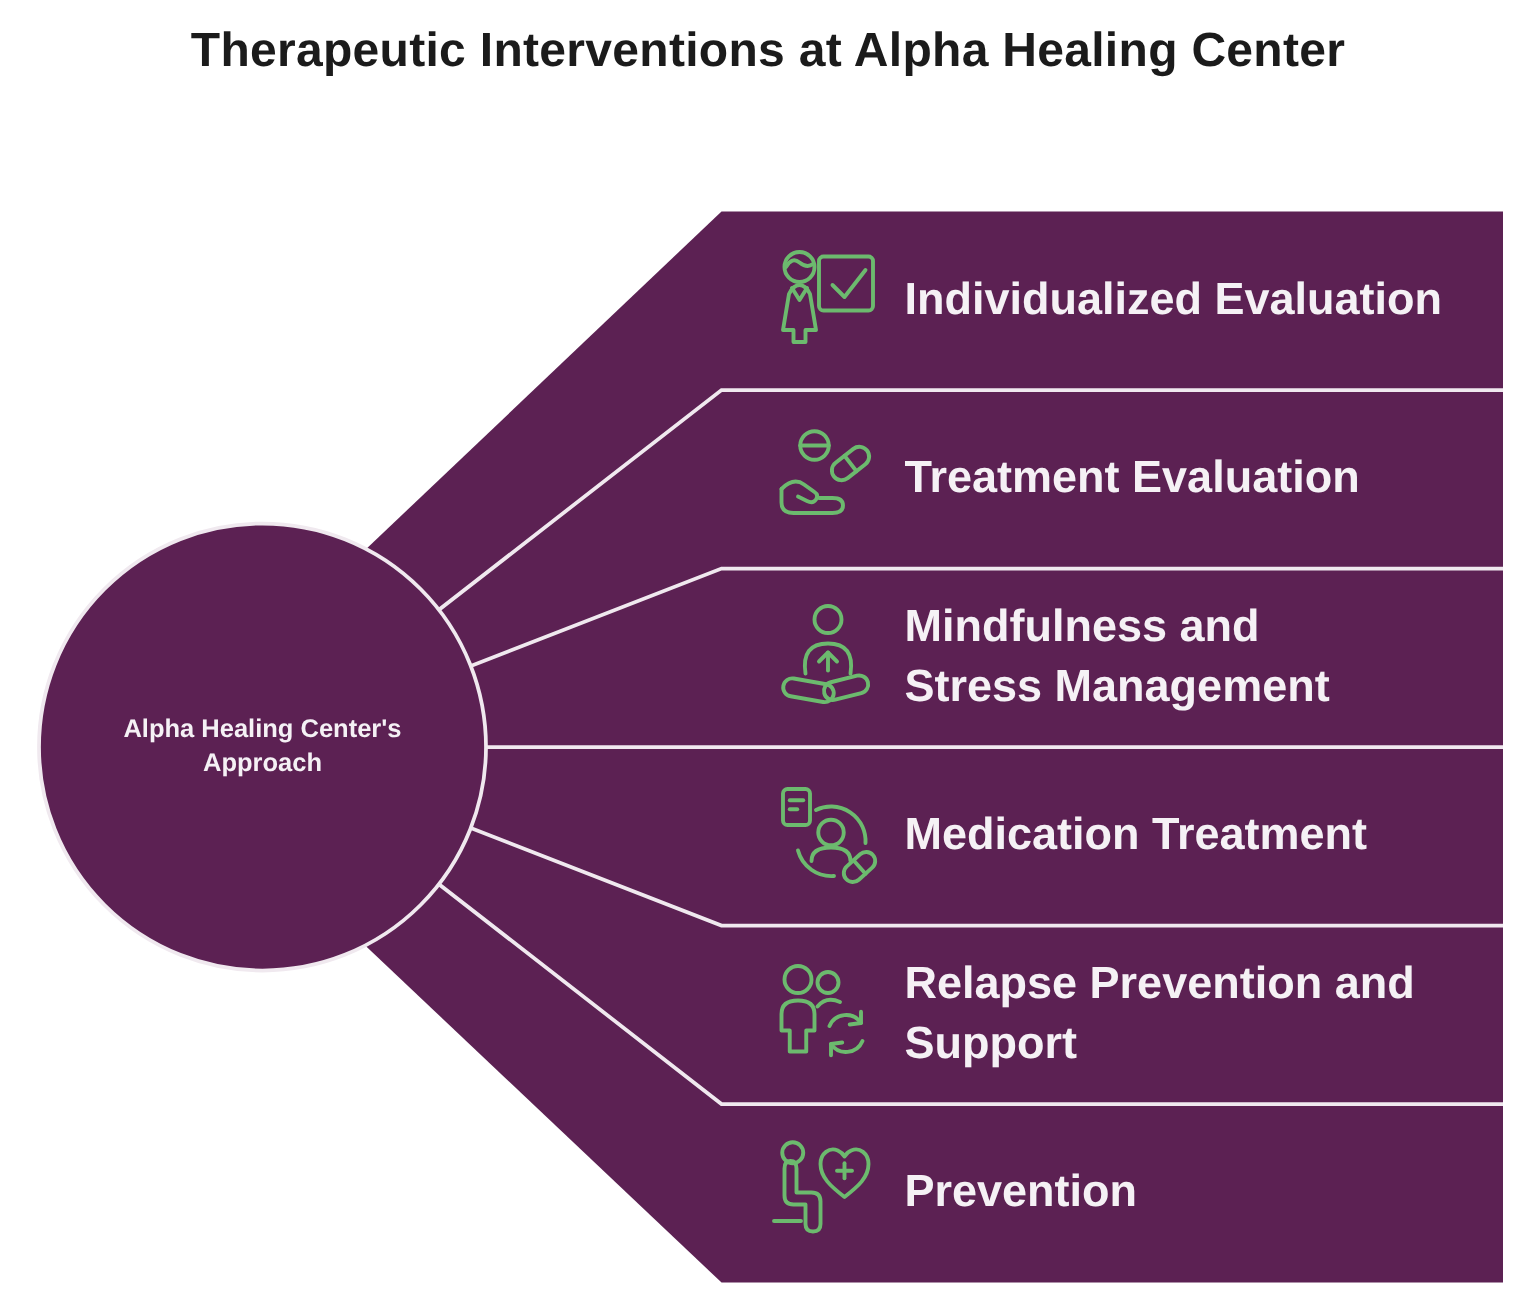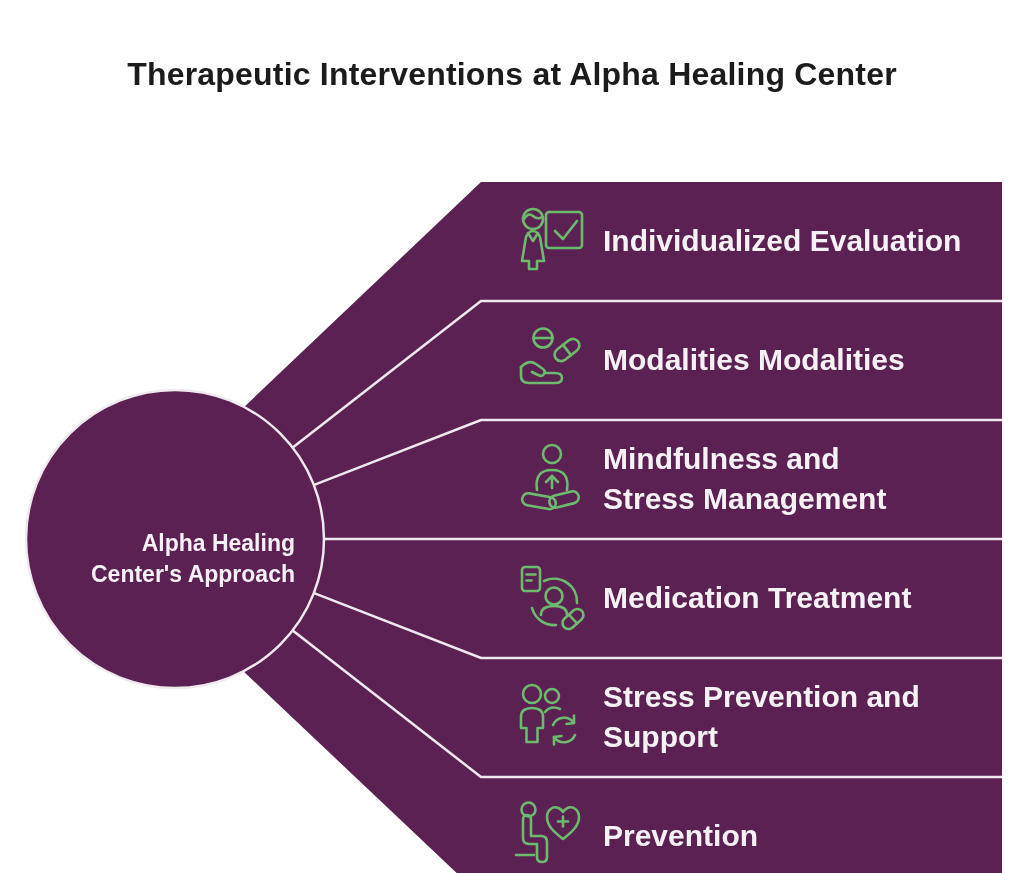--- a/index.html
+++ b/index.html
@@ -10,34 +10,34 @@
     --label-text:#F5F1F5;
     --bg:#FFFFFF;
   }
   *{box-sizing:border-box;}
   html,body{margin:0;padding:0;}
   body{
     width:1024px;height:873px;position:relative;overflow:hidden;
     background:var(--bg);
     font-family:"Liberation Sans",sans-serif;
   }
-  .stage{position:absolute;inset:0;margin-top:41px;}
+  .stage{position:absolute;inset:0;}
   .title{
     position:absolute;top:12px;left:122px;width:780px;margin:0;
     text-align:center;font-size:32px;line-height:1.32;font-weight:bold;
     color:var(--title-text);letter-spacing:.2px;
   }
   svg.diagram{position:absolute;left:0;top:0;}
   .fan{fill:var(--purple);stroke:none;}
   .sep{fill:none;stroke:var(--separator-white);stroke-width:2.5;}
   .hub{fill:var(--purple);stroke:var(--separator-white);stroke-width:2.5;}
   .hub-label{
-    position:absolute;left:55px;top:408px;width:240px;height:220px;
-    display:flex;align-items:center;justify-content:center;text-align:right;
-    color:var(--label-text);font-size:23px;font-weight:bold;line-height:1.35;
+    position:absolute;left:55px;top:388px;width:240px;height:220px;
+    display:flex;align-items:center;justify-content:center;text-align:center;
+    color:var(--label-text);font-size:17px;font-weight:bold;line-height:1.35;
   }
   .row-label{
     position:absolute;left:603px;width:400px;height:84px;
     display:flex;align-items:center;
     color:var(--label-text);font-size:30px;font-weight:bold;line-height:1.32;
   }
   .row-label.wrap{width:300px;}
   .icon{position:absolute;width:72px;height:72px;}
   .icon svg{width:100%;height:100%;display:block;}
   .icon path,.icon circle,.icon rect,.icon line,.icon polyline{
@@ -81,21 +81,21 @@
       <circle cx="27" cy="14" r="9.5"></circle>
       <line x1="17.5" y1="14" x2="36.5" y2="14"></line>
       <g transform="rotate(-38 51 26)">
         <rect x="37" y="19.5" width="28" height="13" rx="6.5"></rect>
         <line x1="51" y1="19.5" x2="51" y2="32.5"></line>
       </g>
       <path d="M 5 43 Q 13 35 20 40 L 27 45 Q 30 47 28 50 Q 26 53 22 51 L 16 48"></path>
       <path d="M 5 43 L 5 52 Q 5 59 13 59 L 39 59 Q 46 59 46 54 Q 46 49 39 49 L 30 49"></path>
     </svg>
   </div>
-  <div class="row-label" style="top:277px">Modalities Modalities</div>
+  <div class="row-label" style="top:277px">Treatment Evaluation</div>
 
   <div class="icon" style="left:516px;top:402px">
     <svg viewBox="0 0 72 72">
       <circle cx="36" cy="11" r="9"></circle>
       <path d="M 21 47 Q 18 27 36 27 Q 54 27 51 47"></path>
       <path d="M 36 45 L 36 33"></path>
       <polyline points="30,39 36,33 42,39"></polyline>
       <g transform="rotate(10 22 58)">
           <rect x="6" y="52" width="34" height="12" rx="6"></rect>
         </g>
@@ -128,21 +128,21 @@
       <circle cx="16" cy="13" r="9"></circle>
       <path d="M 5 47 L 5 36 Q 5 27 16 27 Q 27 27 27 36 L 27 47 L 21.5 47 L 21.5 61 L 10.5 61 L 10.5 47 Z"></path>
       <circle cx="36" cy="15" r="7"></circle>
       <path d="M 29 31 Q 35 24 44 28"></path>
       <path d="M 37 44 A 12 12 0 0 1 58 42"></path>
       <polyline points="58,34.5 58,42 50.5,43"></polyline>
       <path d="M 59 54 A 12 12 0 0 1 38 56"></path>
       <polyline points="38,63.5 38,56 45.5,55"></polyline>
     </svg>
   </div>
-  <div class="row-label" style="top:634px">Stress Prevention and Support</div>
+  <div class="row-label" style="top:634px">Relapse Prevention and Support</div>
 
   <div class="icon" style="left:513px;top:757px">
     <svg viewBox="0 0 72 72">
       <circle cx="15.5" cy="11.5" r="7"></circle>
       <path d="M 10 22 Q 10 17 14 17 Q 18 17 18 22 L 18 38 L 28 38 Q 34 38 34 44 L 34 59 Q 34 64 29 64 Q 24 64 24 59 L 24 46 L 16 46 Q 10 46 10 40 Z"></path>
       <line x1="3" y1="57" x2="21" y2="57"></line>
       <path d="M 50 41 C 41 34 34 28 34 19 C 34 12 40 7.5 45.5 10 C 48.5 11.3 50 14 50 14 C 50 14 51.5 11.3 54.5 10 C 60 7.5 66 12 66 19 C 66 28 59 34 50 41 Z"></path>
       <line x1="50" y1="18.5" x2="50" y2="28.5"></line>
       <line x1="45" y1="23.5" x2="55" y2="23.5"></line>
     </svg>

